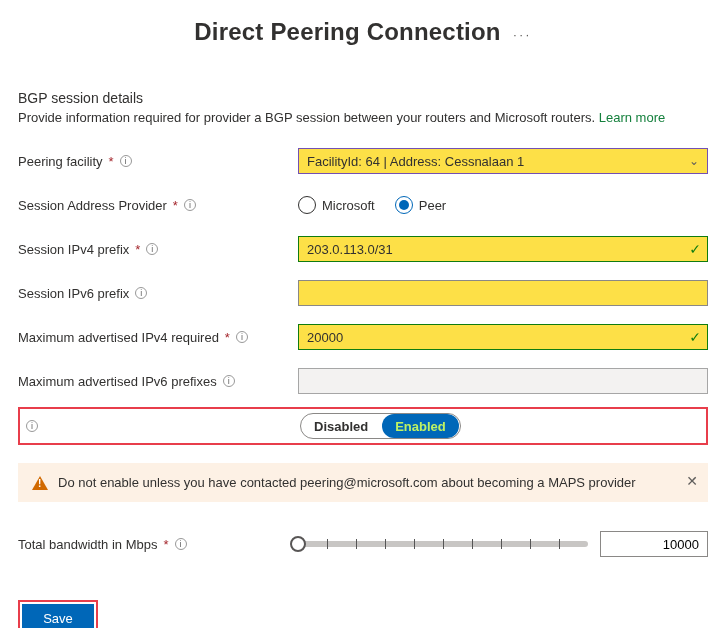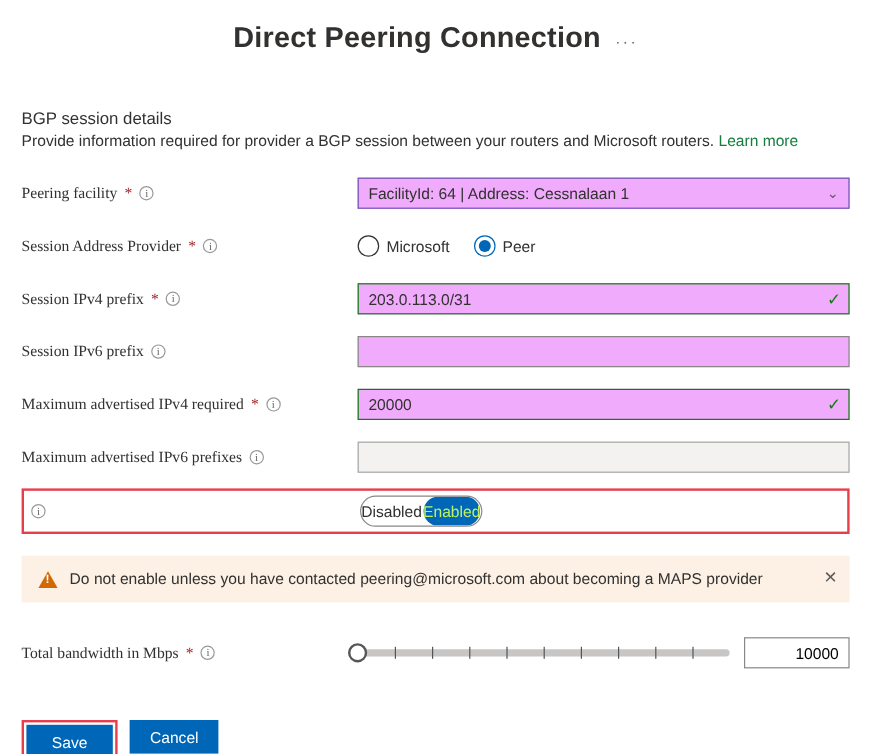--- a/index.html
+++ b/index.html
@@ -23,21 +23,20 @@
     align-items: center;
     min-height: 36px;
     margin-bottom: 8px;
   }
   .label-col {
     width: 280px;
     display: flex;
     align-items: center;
     gap: 6px;
     font-size: 13px;
-    font-family: Liberation Serif, serif;
   }
   .req { color: #a4262c; }
   .info-icon {
     width: 12px; height: 12px;
     border: 1px solid #999;
     border-radius: 50%;
     display: inline-flex;
     align-items: center; justify-content: center;
     font-size: 9px; color: #666;
     cursor: default;
@@ -46,21 +45,21 @@
   .field-col {
     flex: 1;
     display: flex;
     align-items: center;
     gap: 10px;
   }
   .select-box, .text-input {
     width: 100%;
     height: 26px;
     border: 1px solid #8a8886;
-    background: #f0abfc;
+    background: #fde047;
     padding: 0 8px;
     font-size: 13px;
     font-family: inherit;
     display: flex;
     align-items: center;
     position: relative;
   }
   .select-box { cursor: pointer; border-color: #7350b3; justify-content: space-between; }
   .chev { font-size: 12px; color: #605e5c; }
   .text-input.valid { border-color: #107c10; }
@@ -81,22 +80,22 @@
   .radio.selected .radio-dot { border-color: #0067b8; }
   .radio.selected .radio-dot::after {
     content:""; width:10px; height:10px; border-radius:50%; background:#0067b8;
   }
   .pill-toggle {
     display: inline-flex; align-items: center;
     border: 1px solid #8a8886; border-radius: 14px;
     height: 26px; overflow: hidden; background:#fff;
   }
   .pill-opt {
-    padding: 0 0; height: 100%; display:flex; align-items:center;
-    font-size:13px; cursor:pointer;
+    padding: 0 13px; height: 100%; display:flex; align-items:center;
+    font-size:13px; cursor:pointer;font-weight:bold;
   }
   .pill-opt.active { background:#0067b8; color:#bef264; border-radius:14px; margin:1px;}
   .highlight-box {
     border: 2px solid #e83e4b;
     padding: 4px 6px;
     display: flex; align-items: center;
   }
   .highlight-row { margin-bottom: 14px; }
   .alert {
     background: #fdf1e5;
@@ -124,21 +123,21 @@
   .slider-track {
     flex:1; height:6px; background:#c8c6c4; border-radius:3px; position:relative; cursor:pointer;
   }
   .slider-thumb {
     position:absolute; left:0; top:50%; transform:translate(-50%,-50%);
     width:16px; height:16px; border-radius:50%;
     background:#fff; border:2px solid #585655;
   }
   .slider-tick { position:absolute; top:-2px; width:1px; height:10px; background:#555; }
   .bw-input {
-    width:88px; height:26px; border:1px solid #8a8886;
+    width:108px; height:26px; border:1px solid #8a8886;
     padding:0 8px; text-align:right; font-size:13px; font-family:inherit;
   }
   .footer {
     margin-top: 38px;
     display:flex; gap:10px;
   }
   .btn {
     height:28px; min-width:72px; padding:0 16px;
     font-size:13px; font-family:inherit; cursor:pointer;
     border:1px solid transparent; color:#fff;
@@ -287,14 +286,13 @@
       <span class="slider-tick" style="left:90%"></span>
     </div>
     <input class="bw-input" value="10000" style="">
   </div>
 </div>
 
 <div class="footer">
   <span class="save-hl">
     <button class="btn primary">Save</button>
   </span>
-  <button class="btn secondary">Cancel</button>
 </div>
 
 </body></html>

